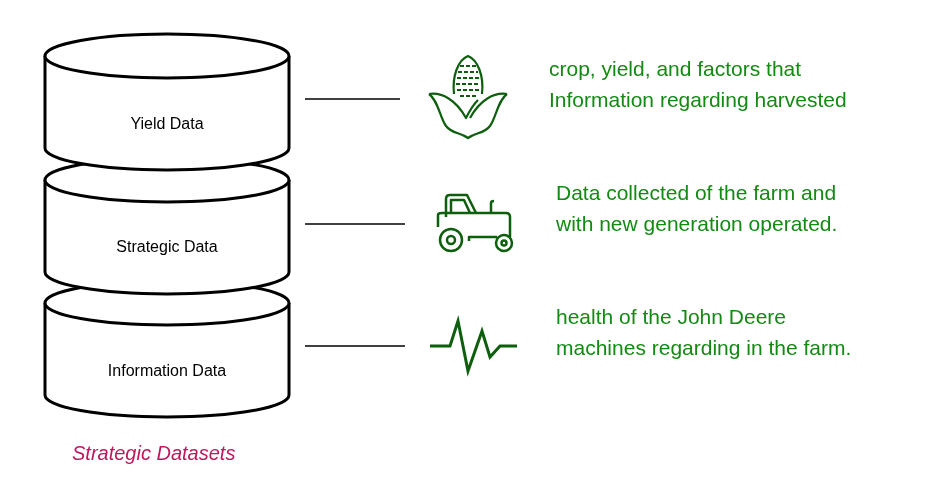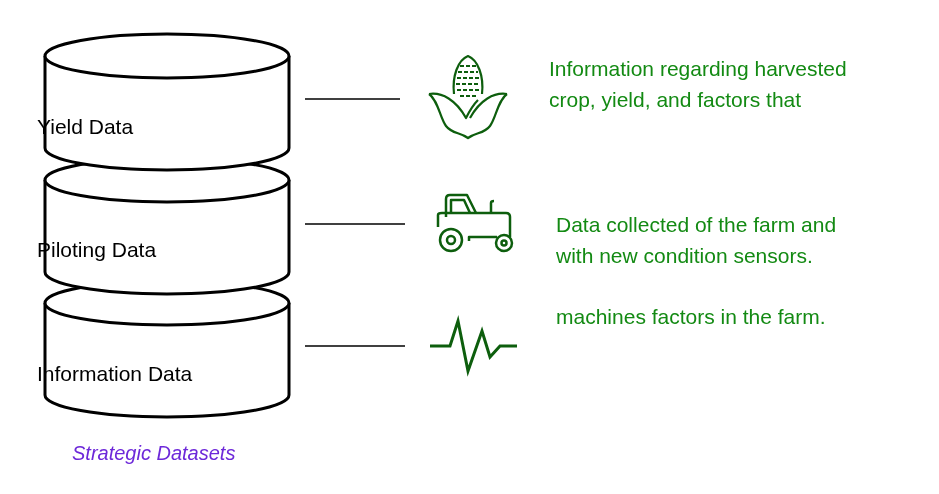--- a/index.html
+++ b/index.html
@@ -1,20 +1,20 @@
 <!DOCTYPE html>
 <html><head>
 <meta charset="utf-8">
 <style>
   html, body { margin: 0; padding: 0; background: #ffffff; }
   body { width: 939px; height: 494px; position: relative; overflow: hidden; font-family: "Liberation Sans", "DejaVu Sans", sans-serif; }
   #diagram { position: absolute; left: 0; top: 0; }
-  .cyl-label { position: absolute; width: 260px; text-align: left; font-size: 21px; color: #000; }
+  .cyl-label { position: absolute; width: 260px; text-align: center; font-size: 16px; color: #000; }
   .desc { position: absolute; font-size: 21px; line-height: 31px; color: #138a13; }
-  .caption { position: absolute; left: 72px; top: 442px; font-size: 20px; font-style: italic; color: #6d28d9; }
+  .caption { position: absolute; left: 72px; top: 442px; font-size: 20px; font-style: italic; color: #be185d; }
 </style>
 </head>
 <body>
 
 <svg id="diagram" width="939" height="494">
 
   <g fill="#fff" stroke="#000" stroke-width="3">
     <path d="M45,303 L45,395 A122,22 0 0 0 289,395 L289,303"></path>
     <ellipse cx="167" cy="303" rx="122" ry="22"></ellipse>
   </g>
@@ -56,28 +56,29 @@
     <circle cx="451" cy="240" r="11"></circle>
     <circle cx="451" cy="240" r="4"></circle>
     <circle cx="504" cy="243" r="8"></circle>
     <circle cx="504" cy="243" r="2.5"></circle>
   </g>
 
   <polyline points="430,346 450,346 458,321 468,371 482,331 490,357 500,346 517,346" fill="none" stroke="#0d5e0d" stroke-width="3" stroke-linejoin="miter"></polyline>
 </svg>
 
 <div class="cyl-label" style="left:37px; top:115px;">Yield Data</div>
-<div class="cyl-label" style="left:37px; top:238px;">Piloting Data</div>
+<div class="cyl-label" style="left:37px; top:238px;">Strategic Data</div>
 <div class="cyl-label" style="left:37px; top:362px;">Information Data</div>
 
 <div class="desc" style="left:549px; top:53px;">
+  <div>crop, yield, and factors that</div>
   <div>Information regarding harvested</div>
-  <div>crop, yield, and factors that</div>
 </div>
-<div class="desc" style="left:556px; top:177px;margin-top:32px;">
+<div class="desc" style="left:556px; top:177px;">
   <div>Data collected of the farm and</div>
-  <div>with new condition sensors.</div>
+  <div>with new generation operated.</div>
 </div>
 <div class="desc" style="left:556px; top:301px;">
-  <div>machines factors in the farm.</div>
+  <div>health of the John Deere</div>
+  <div>machines regarding in the farm.</div>
 </div>
 
 <div class="caption">Strategic Datasets</div>
 
 </body></html>

